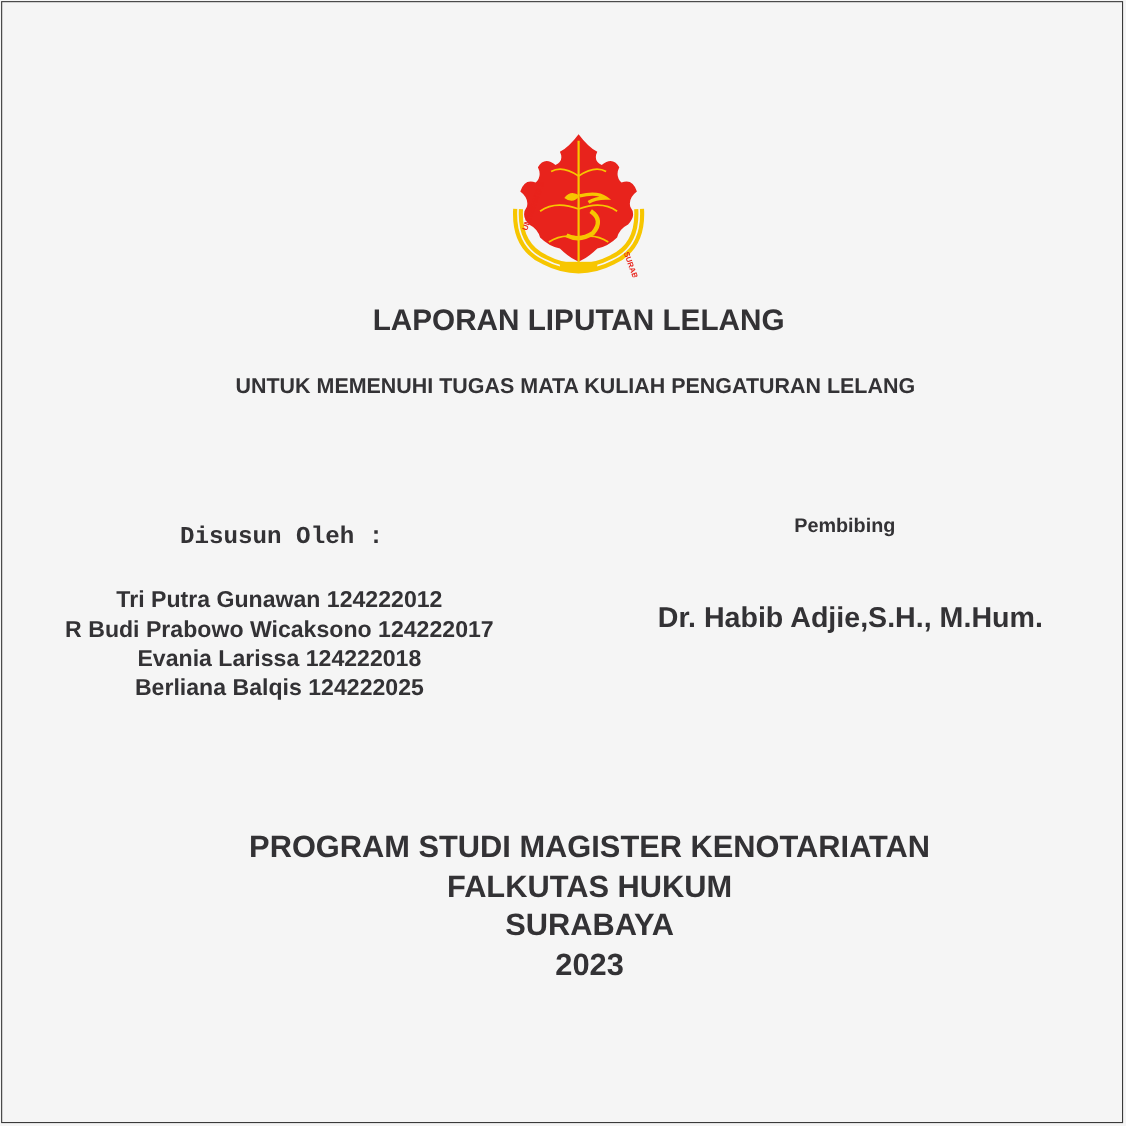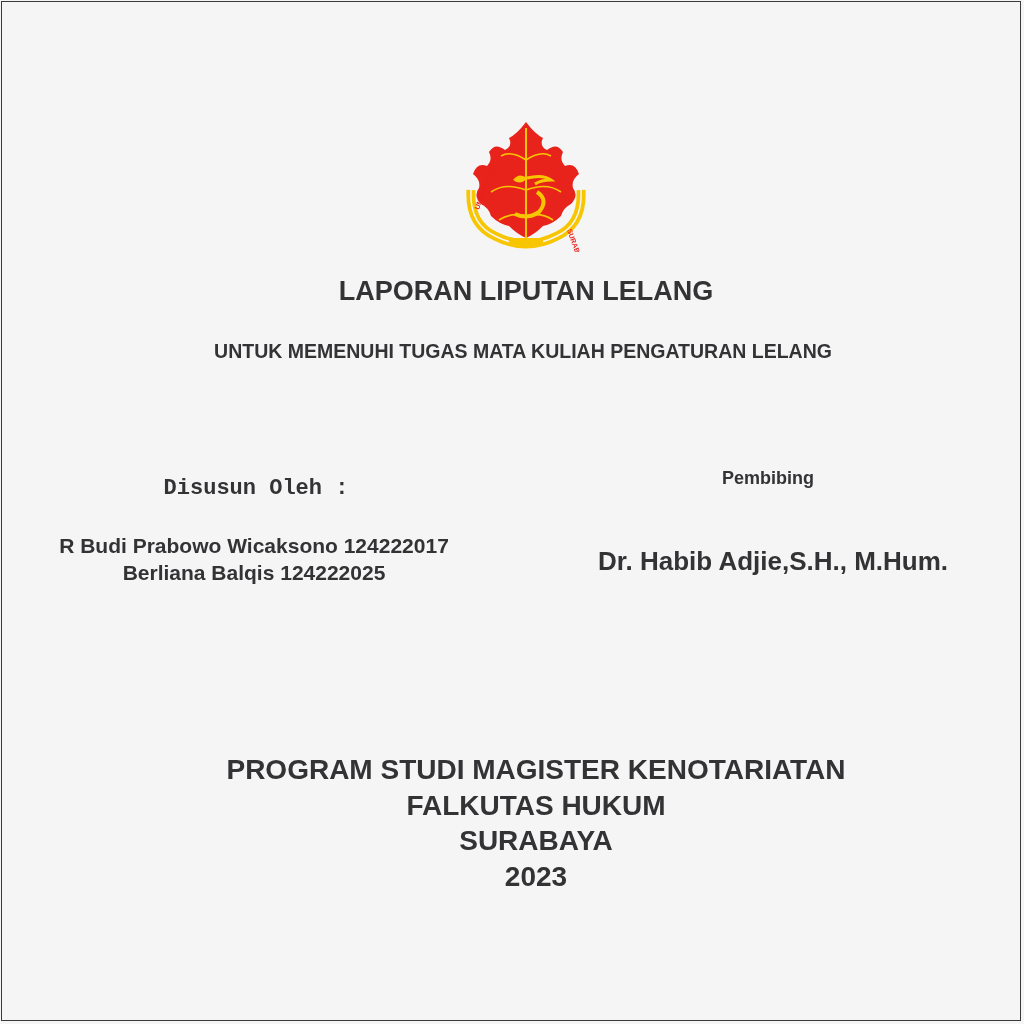--- a/index.html
+++ b/index.html
@@ -45,21 +45,23 @@
     <text x="14" y="90" font-size="7" fill="#e8231c" font-weight="bold" transform="rotate(-70 14 90)" font-family="Liberation Sans, sans-serif">UNIVERSITAS</text>
     <text x="102" y="110" font-size="7" fill="#e8231c" font-weight="bold" transform="rotate(70 102 110)" font-family="Liberation Sans, sans-serif">SURABAYA</text>
   </svg>
 </div>
 
 <div class="abs title">LAPORAN LIPUTAN LELANG</div>
 <div class="abs subtitle">UNTUK MEMENUHI TUGAS MATA KULIAH PENGATURAN LELANG</div>
 
 <div class="abs auth-head">Disusun Oleh :</div>
 <div class="abs members">
+  <div>Tri Putra Gunawan 124222012</div>
   <div>R Budi Prabowo Wicaksono 124222017</div>
+  <div>Evania Larissa 124222018</div>
   <div>Berliana Balqis 124222025</div>
 </div>
 
 <div class="abs adv-head">Pembibing</div>
 <div class="abs adv-name">Dr. Habib Adjie,S.H., M.Hum.</div>
 
 <div class="abs inst">
   <div>PROGRAM STUDI MAGISTER KENOTARIATAN</div>
   <div>FALKUTAS HUKUM</div>
   <div>SURABAYA</div>

